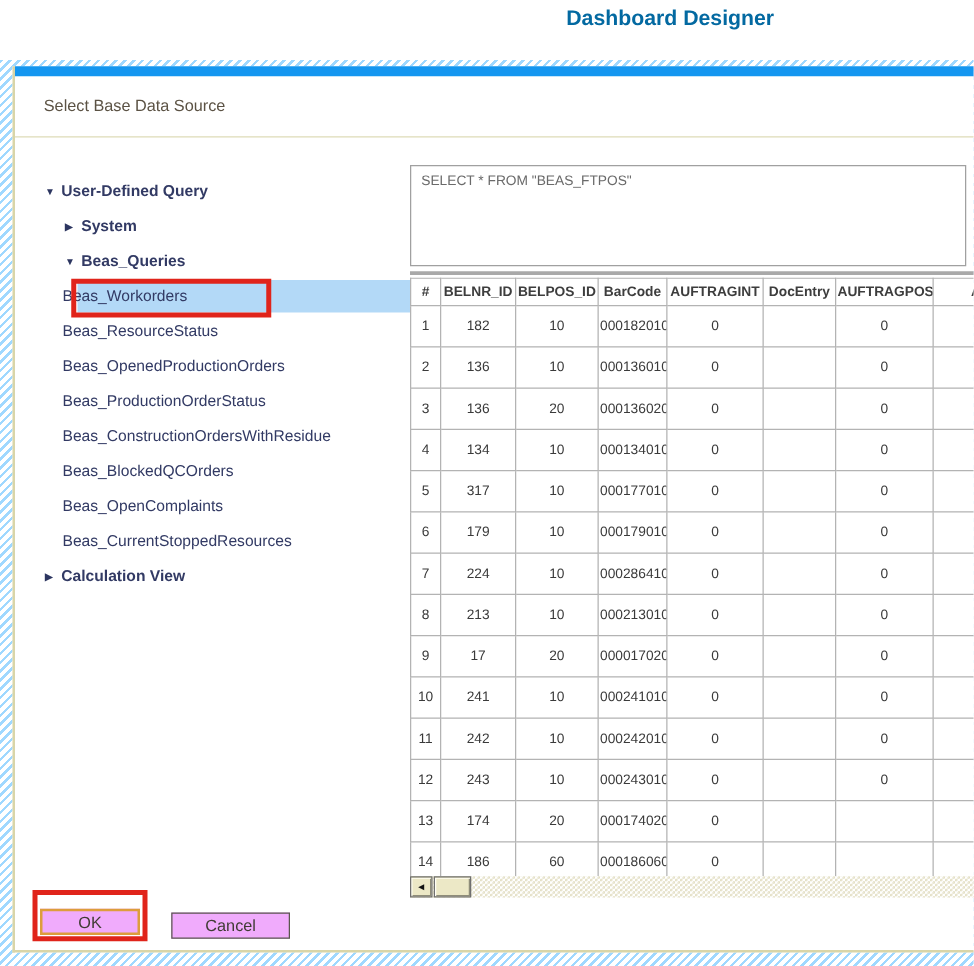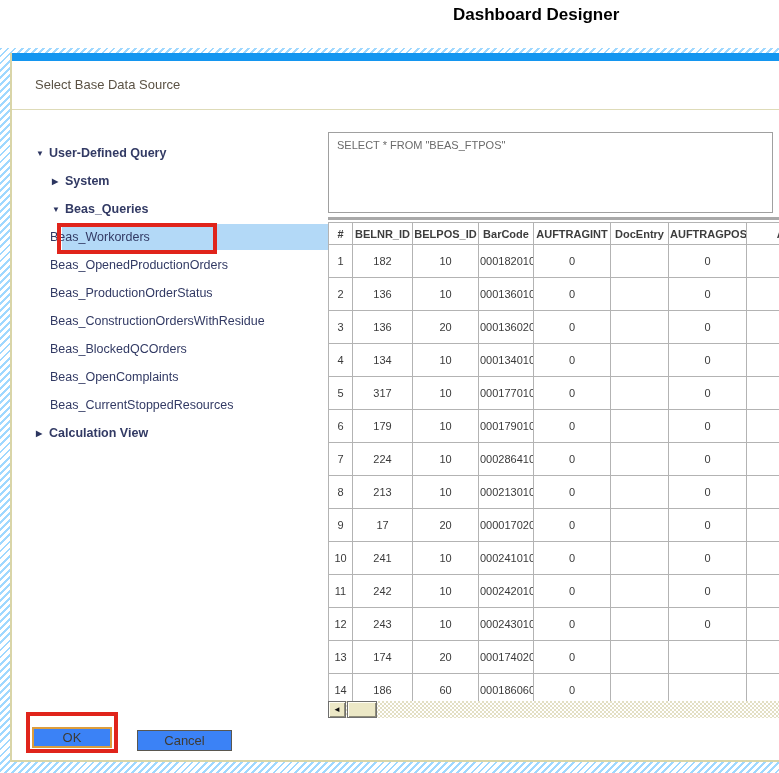--- a/index.html
+++ b/index.html
@@ -4,21 +4,21 @@
 <style>
   html,body{margin:0;padding:0;}
   body{
     width:779px;height:773px;position:relative;overflow:hidden;
     background:#ffffff;font-family:"Liberation Sans",sans-serif;
     -webkit-font-smoothing:antialiased;
   }
   .abs{position:absolute;}
 
   
-  .page-title{left:453px;top:5px;font-size:17px;font-weight:bold;color:#000000;}
+  .page-title{left:453px;top:5px;font-size:17px;font-weight:bold;color:#0369a1;}
 
   
   .stripes{
     left:0;top:48px;width:779px;height:725px;
     background:repeating-linear-gradient(135deg,#9fd8ff 0px,#9fd8ff 2px,#ffffff 2px,#ffffff 5px);
   }
   
   .panel{
     left:10px;top:53px;width:769px;height:709px;background:#ffffff;
     border-left:2px solid #d9d5a8;border-bottom:2px solid #d9d5a8;
@@ -73,21 +73,21 @@
     background-size:4px 4px;background-position:0 0,2px 2px;}
   .sb-btn,.sb-thumb{position:absolute;top:0;height:17px;box-sizing:border-box;
     background:#ece8c6;border:1px solid #6f6f6f;
     box-shadow:inset 1px 1px 0 #fffef4,inset -1px -1px 0 #8f8d79;}
   .sb-btn{left:0;width:18px;display:flex;align-items:center;justify-content:center;
     font-size:8px;color:#111;}
   .sb-thumb{left:19px;width:30px;}
 
   
   .btn{position:absolute;display:flex;align-items:center;justify-content:center;
-    box-sizing:border-box;background:#3b82f6;font-size:13px;color:#3f3b33;cursor:pointer;}
+    box-sizing:border-box;background:#f0abfc;font-size:13px;color:#3f3b33;cursor:pointer;}
   .btn-ok{left:32px;top:727px;width:80px;height:21px;border:2px solid #dd9d3c;}
   .btn-cancel{left:120px;top:730px;width:95px;height:21px;border:1px solid #5a574f;margin-left:17px;}
 </style>
 </head>
 <body>
 
 <div class="abs stripes"></div>
 
 <div class="abs page-title">Dashboard Designer</div>
 
@@ -105,20 +105,24 @@
       <span class="tri">▶</span>
       <span class="lbl">System</span>
     </div>
     <div class="tree-item lvl1">
       <span class="tri">▼</span>
       <span class="lbl">Beas_Queries</span>
     </div>
     <div class="tree-item lvl2 selected">
       <span class="tri"></span>
       <span class="lbl">Beas_Workorders</span>
+    </div>
+    <div class="tree-item lvl2">
+      <span class="tri"></span>
+      <span class="lbl">Beas_ResourceStatus</span>
     </div>
     <div class="tree-item lvl2">
       <span class="tri"></span>
       <span class="lbl">Beas_OpenedProductionOrders</span>
     </div>
     <div class="tree-item lvl2">
       <span class="tri"></span>
       <span class="lbl">Beas_ProductionOrderStatus</span>
     </div>
     <div class="tree-item lvl2">

